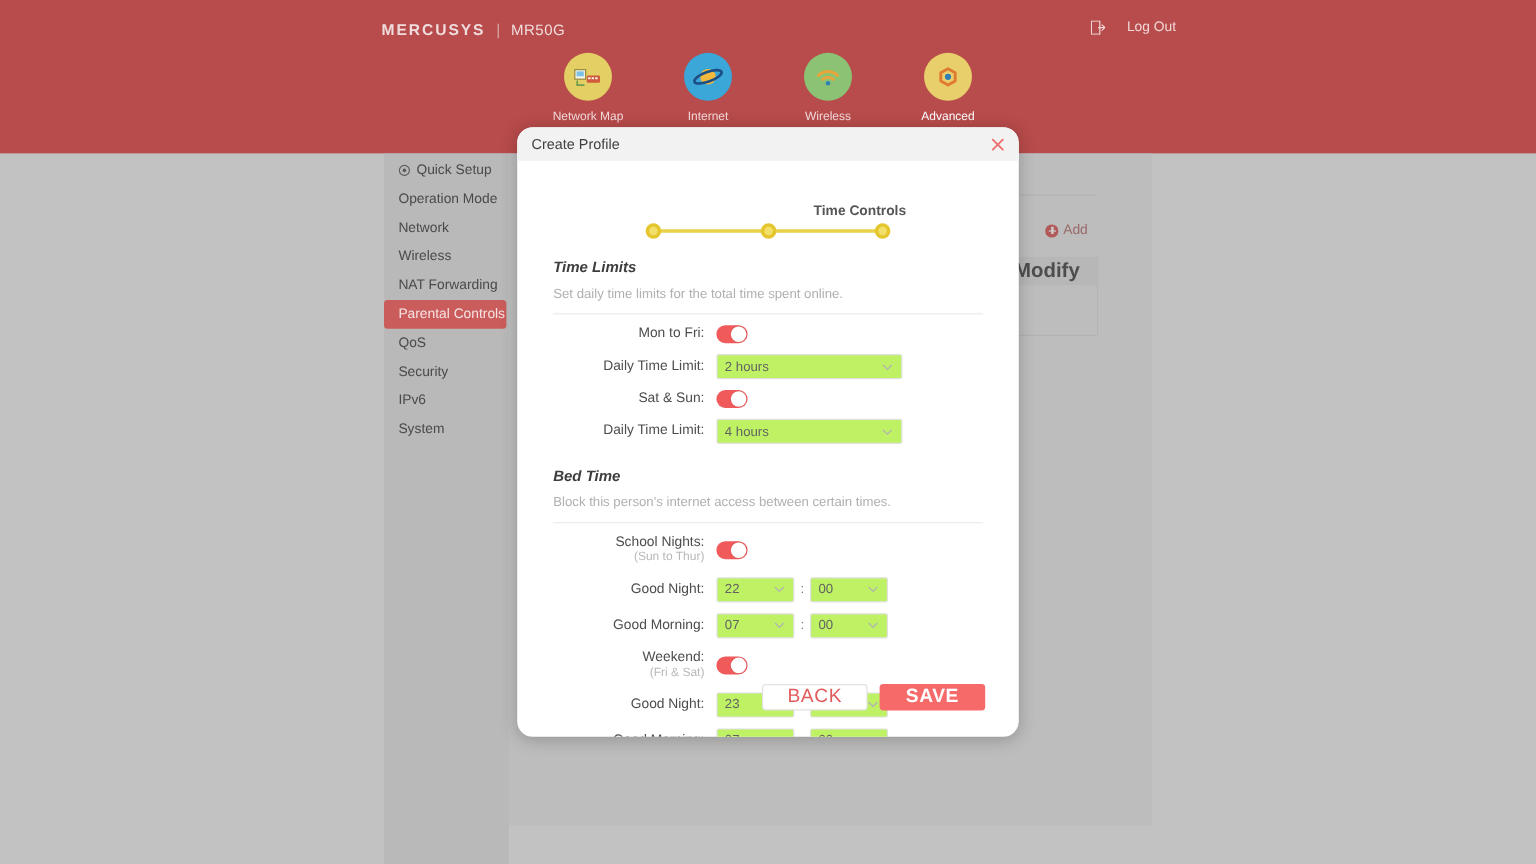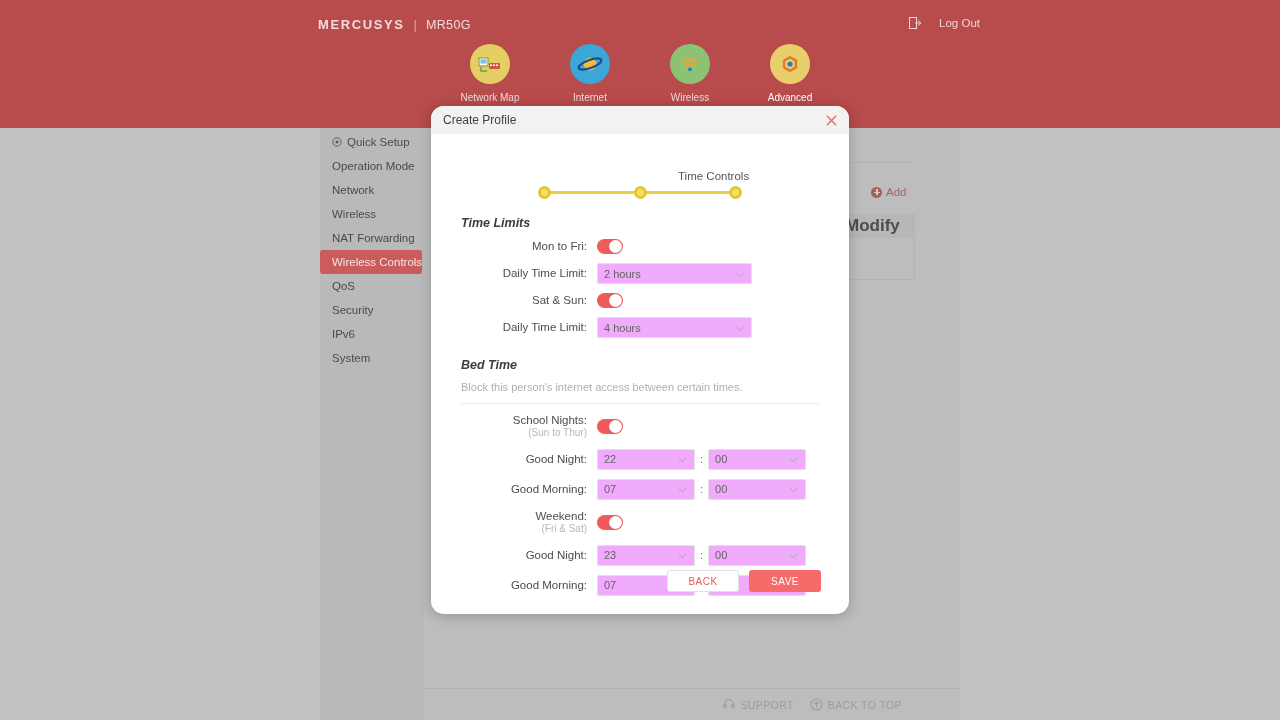--- a/index.html
+++ b/index.html
@@ -156,21 +156,21 @@
     position: relative;
   }
   .modal-title { font-size: 12px; color: #3f3f3f; }
   .modal-close {
     position:absolute; right: 10px; top: 50%; transform: translateY(-50%);
     width: 16px; height: 16px; cursor: pointer;
     display:flex; align-items:center; justify-content:center;
   }
 
   .stepper {
-    position: relative; height: 58px; margin-top: 14px;
+    position: relative; height: 58px; margin-top: 14px; font-weight: bold;
   }
   .stepper-track {
     position:absolute; left: 113px; top: 43px;
     width: 191px; height: 3px; background: #e8d24a; border-radius:2px;
   }
   .step-dot {
     position:absolute; top: 38px;
     width: 13px; height: 13px; border-radius: 50%;
     background: #f2e06a; border: 3px solid #e5c62f;
   }
@@ -211,44 +211,44 @@
     flex: 0 0 auto;
   }
   .toggle .knob {
     position:absolute; right: 1px; top: 1px;
     width: 13px; height: 13px; border-radius:50%;
     background: #ffffff; box-shadow: 0 0 1px rgba(0,0,0,.25);
   }
 
   .select {
     height: 21px; border: 1px solid #e0e0e0; border-radius: 2px;
-    background: #f0abfc; display:flex; align-items:center;
+    background: #bef264; display:flex; align-items:center;
     padding: 0 6px; font-size: 11px; color: #636363;
     cursor: pointer; position: relative;
     flex: 0 0 auto;
   }
   .select.wide { width: 155px; }
-  .select.narrow { width: 98px; }
+  .select.narrow { width: 65px; }
   .select .chev {
     position:absolute; right: 7px; top: 50%; transform: translateY(-50%);
   }
   .colon { margin: 0 5px; font-size: 11px; color: #777; }
 
   .modal-actions {
     position: absolute; right: 28px; bottom: 22px;
     display: flex; gap: 10px;
   }
   .btn {
-    width: 72px; height: 22px; border-radius: 3px;
-    font-size: 10px; letter-spacing: .5px;
+    width: 88px; height: 22px; border-radius: 3px;
+    font-size: 16px; letter-spacing: .5px;
     display:flex; align-items:center; justify-content:center;
     cursor:pointer;
   }
   .btn-back { background:#fff; border:1px solid #e2e2e2; color:#e05c5c; }
-  .btn-save { background:#f66a6a; color:#fff; }
+  .btn-save { background:#f66a6a; color:#fff;font-weight:bold; }
 </style>
 </head>
 <body>
 
 <div class="header">
 
   <div class="brand">
     <span class="brand-logo">MERCUSYS</span>
     <span class="brand-sep">|</span>
     <span class="brand-model">MR50G</span>
@@ -334,21 +334,21 @@
     <div class="side-item">
       <span class="side-label">Network</span>
     </div>
     <div class="side-item">
       <span class="side-label">Wireless</span>
     </div>
     <div class="side-item">
       <span class="side-label">NAT Forwarding</span>
     </div>
     <div class="side-item active">
-      <span class="side-label">Wireless Controls</span>
+      <span class="side-label">Parental Controls</span>
     </div>
     <div class="side-item">
       <span class="side-label">QoS</span>
     </div>
     <div class="side-item">
       <span class="side-label">Security</span>
     </div>
     <div class="side-item">
       <span class="side-label">IPv6</span>
     </div>
@@ -368,43 +368,20 @@
 
       <div class="tbl-edge-l"></div>
       <div class="tbl-edge-r"></div>
       <div class="tbl-head">
         <span>Modify</span>
       </div>
       <div class="tbl-body"></div>
     </div>
   </div>
 
-  <div class="footer">
-    <div class="footer-links">
-      <div class="footer-link">
-        <span>
-          <svg width="12" height="12" viewBox="0 0 14 14">
-            <path d="M2 8 V7 a5 5 0 0 1 10 0 v1" fill="none" stroke="#9c9c9c" stroke-width="1.2"></path>
-            <rect x="1" y="7.5" width="2.6" height="4" rx="1.2" fill="none" stroke="#9c9c9c" stroke-width="1.2"></rect>
-            <rect x="10.4" y="7.5" width="2.6" height="4" rx="1.2" fill="none" stroke="#9c9c9c" stroke-width="1.2"></rect>
-          </svg>
-        </span>
-        <span>SUPPORT</span>
-      </div>
-      <div class="footer-link">
-        <span>
-          <svg width="13" height="13" viewBox="0 0 14 14">
-            <circle cx="7" cy="7" r="6" fill="none" stroke="#9c9c9c" stroke-width="1.1"></circle>
-            <path d="M7 10 V4.3 M4.6 6.6 L7 4.1 L9.4 6.6" fill="none" stroke="#9c9c9c" stroke-width="1.1"></path>
-          </svg>
-        </span>
-        <span>BACK TO TOP</span>
-      </div>
-    </div>
-  </div>
 </div>
 
 <div class="overlay">
   <div class="modal">
 
     <div class="modal-head">
       <span class="modal-title">Create Profile</span>
       <span class="modal-close">
         <svg width="13" height="13" viewBox="0 0 14 14">
           <path d="M2.5 2.5 L11.5 11.5 M11.5 2.5 L2.5 11.5" stroke="#ef6b6b" stroke-width="1.6" stroke-linecap="round"></path>
@@ -416,20 +393,21 @@
       <div class="stepper-track"></div>
       <div class="step-dot d1"></div>
       <div class="step-dot d2"></div>
       <div class="step-dot d3"></div>
       <div class="step-label">Time Controls</div>
     </div>
 
     <div class="modal-body">
 
       <div class="sec-title">Time Limits</div>
+      <div class="sec-desc">Set daily time limits for the total time spent online.</div>
 
       <div class="row">
         <div class="row-label">Mon to Fri:</div>
         <div class="toggle">
             <span class="knob"></span>
           </div>
       </div>
 
       <div class="row">
         <div class="row-label">Daily Time Limit:</div>

